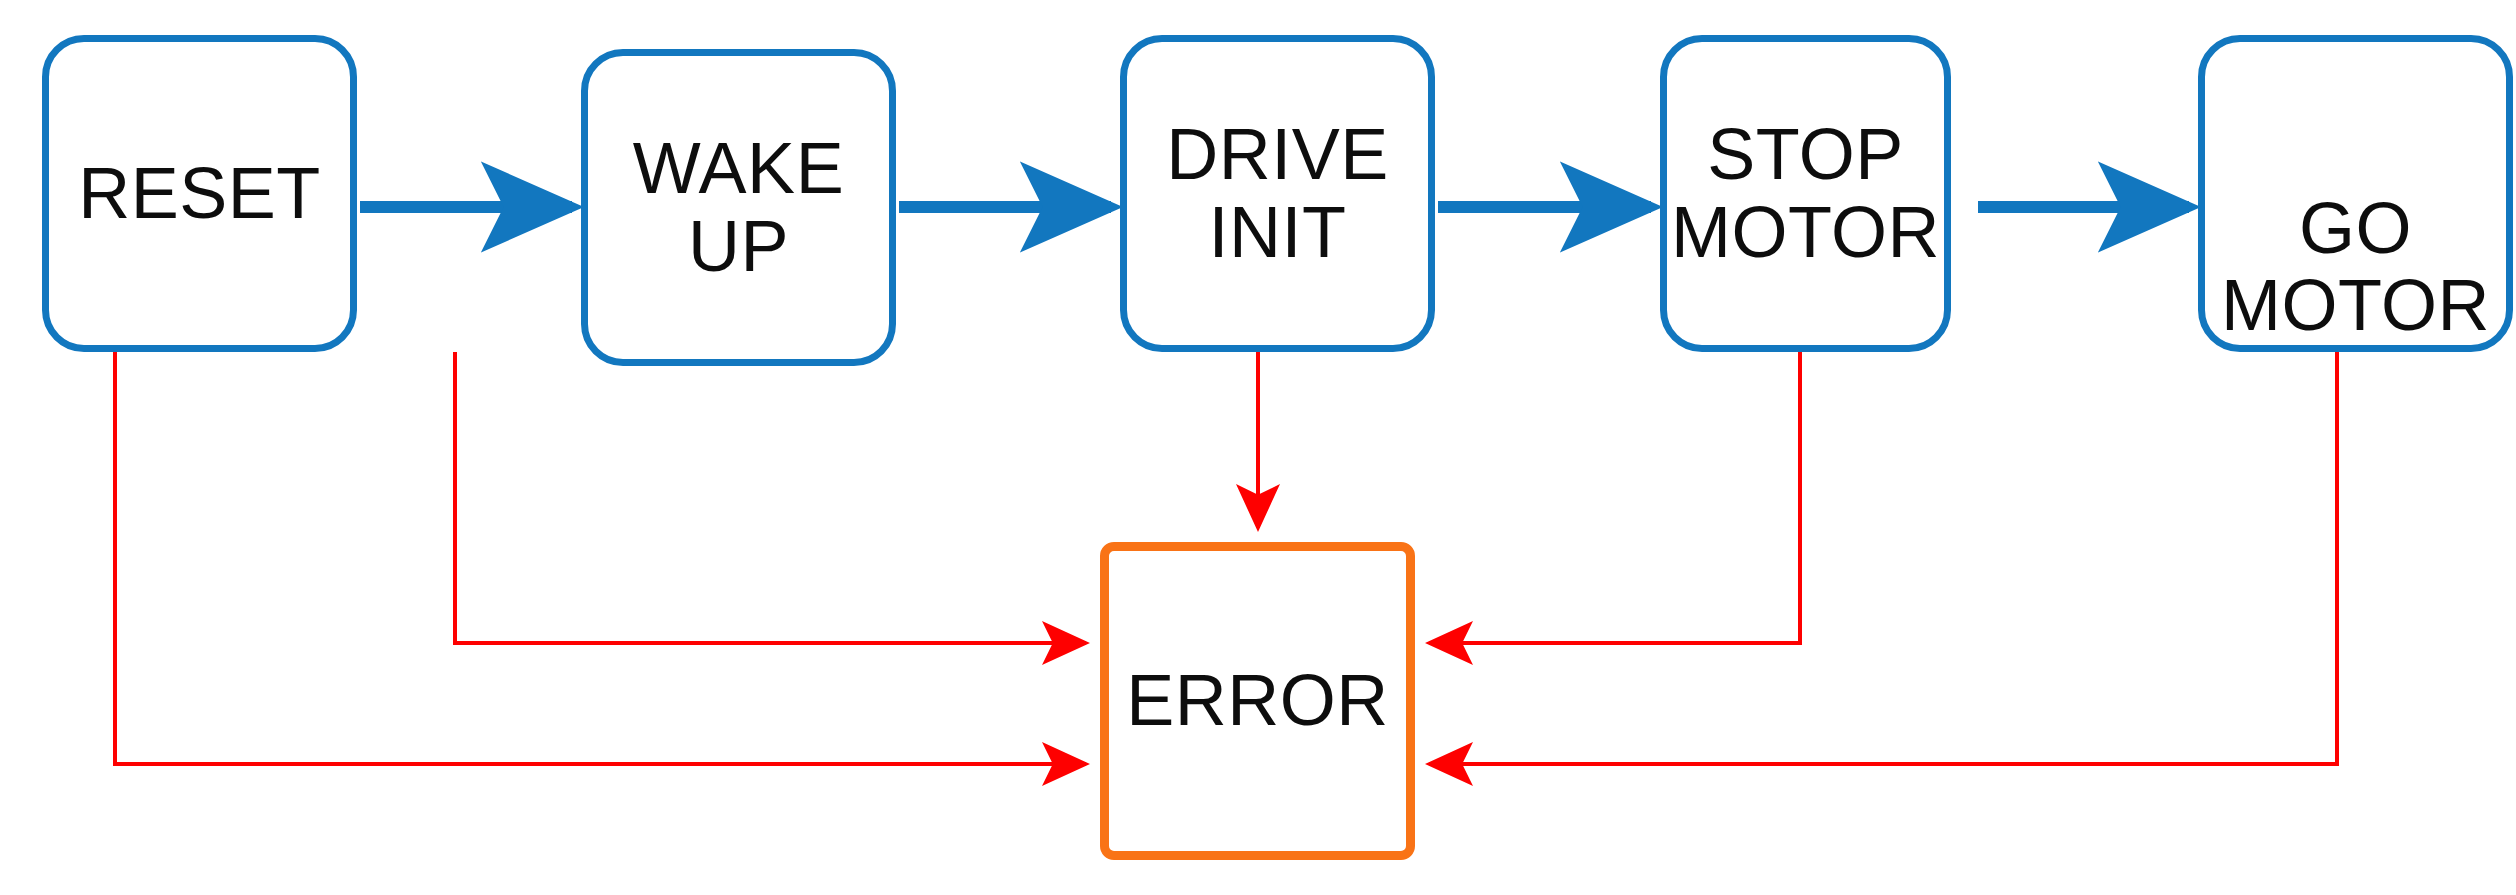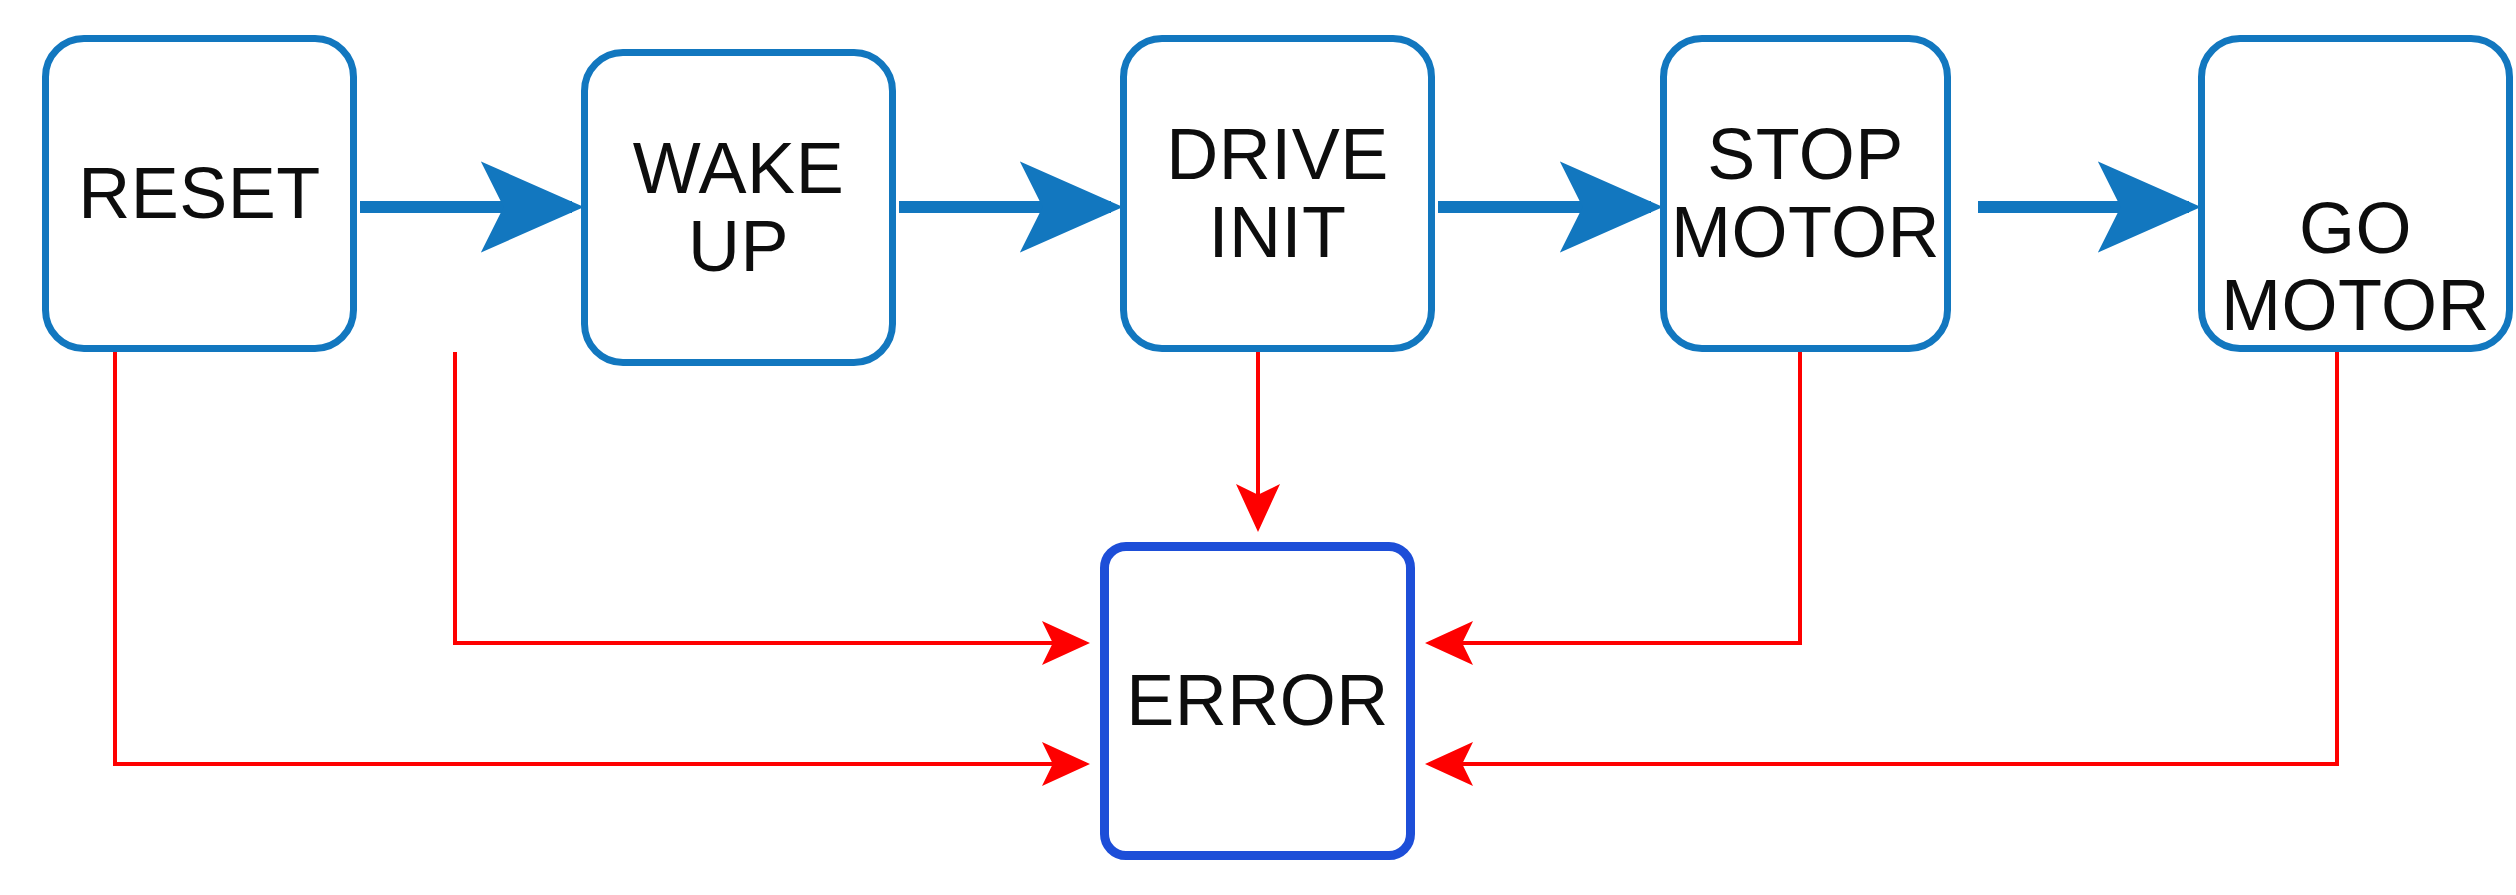--- a/index.html
+++ b/index.html
@@ -1,21 +1,21 @@
 <!DOCTYPE html>
 <html><head>
 <meta charset="utf-8">
 <style>
   html,body{margin:0;padding:0;background:#ffffff;}
   body{font-family:"Liberation Sans",sans-serif;}
   #stage{position:relative;width:2516px;height:895px;background:#ffffff;overflow:hidden;}
   #wires{position:absolute;left:0;top:0;width:2516px;height:895px;}
   .node{position:absolute;box-sizing:border-box;background:#ffffff;display:flex;align-items:center;justify-content:center;text-align:center;}
   .node.state{border:7px solid #1277bf;border-radius:42px;}
-  .node.error{border:9px solid #1d4ed8;border-radius:26px;}
+  .node.error{border:9px solid #f97316;border-radius:14px;}
   .node-label{color:#0d0d0d;font-size:72px;line-height:1.08;letter-spacing:.5px;white-space:pre-line;font-weight:400;}
 </style>
 </head>
 <body>
 
 <div id="stage">
 
   <svg id="wires" viewBox="0 0 2516 895">
     <defs>
       <marker id="blueArrow" markerWidth="9" markerHeight="9" refX="7.6" refY="4.5" orient="auto" markerUnits="strokeWidth">

